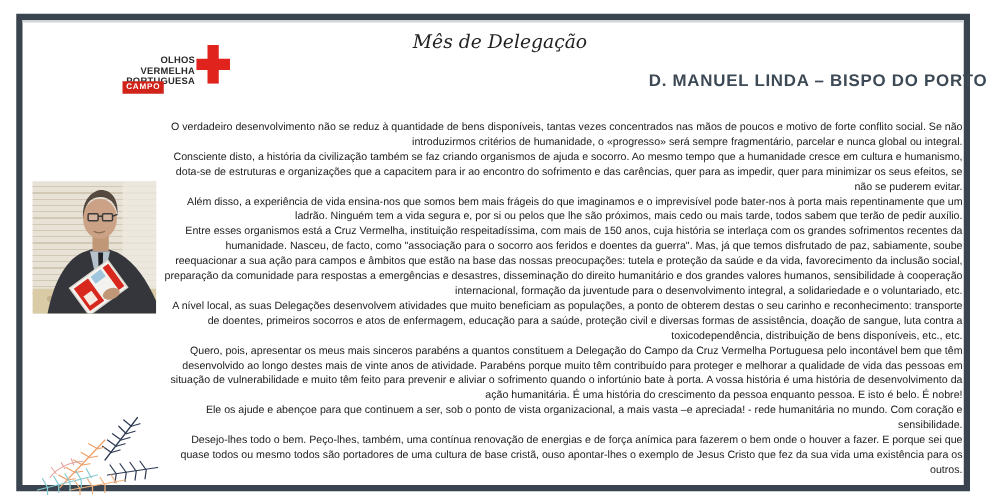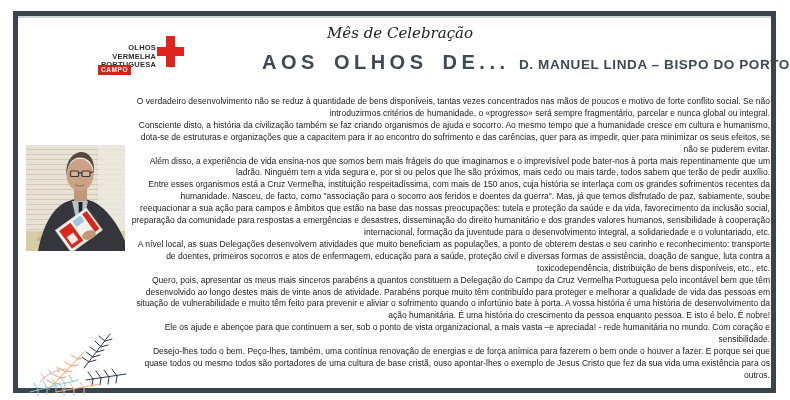--- a/index.html
+++ b/index.html
@@ -56,22 +56,21 @@
       <div>OLHOS VERMELHA</div>
       <div>PORTUGUESA</div>
     </div>
     <svg class="cross" width="27" height="31" viewBox="0 0 27 31">
       <rect x="9" y="0" width="9" height="31" fill="#e0231c"></rect>
       <rect x="0" y="11" width="27" height="9" fill="#e0231c"></rect>
     </svg>
     <div class="badge">CAMPO</div>
   </div>
 
-  <div class="eyebrow">Mês de Celebração</div>
-  <div class="title">AOS OLHOS DE...</div>
+  <div class="eyebrow">Mês de Delegação</div>
   <div class="author">D. MANUEL LINDA – BISPO DO PORTO</div>
 
   <div class="photo">
     <svg width="99" height="106" viewBox="0 0 99 106">
       <rect x="72" y="0" width="27" height="106" fill="#efeae0" opacity="0.75"></rect>
       <rect x="0" y="86" width="99" height="20" fill="#d8cba6"></rect>
       <circle cx="14" cy="94" r="2.5" fill="#c3b48e"></circle>
       <circle cx="30" cy="99" r="2.5" fill="#c9b995"></circle>
       <circle cx="85" cy="95" r="2.5" fill="#c3b48e"></circle>
 

